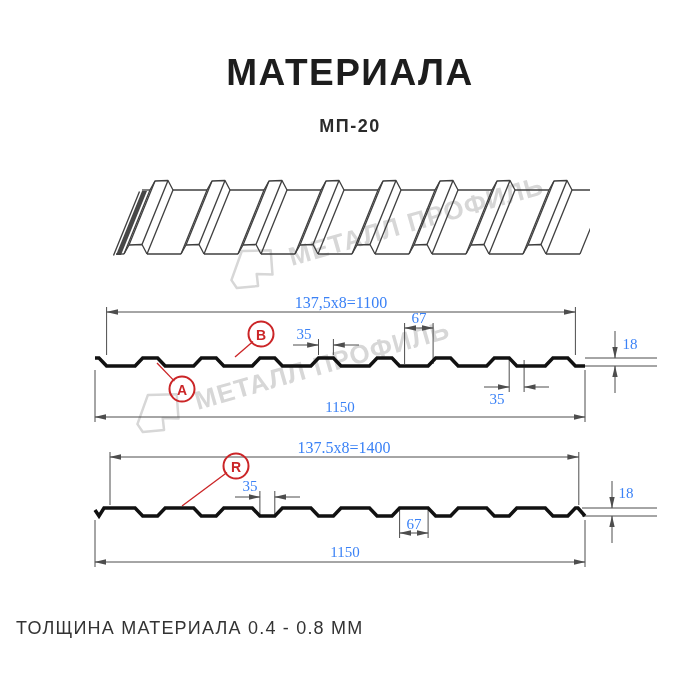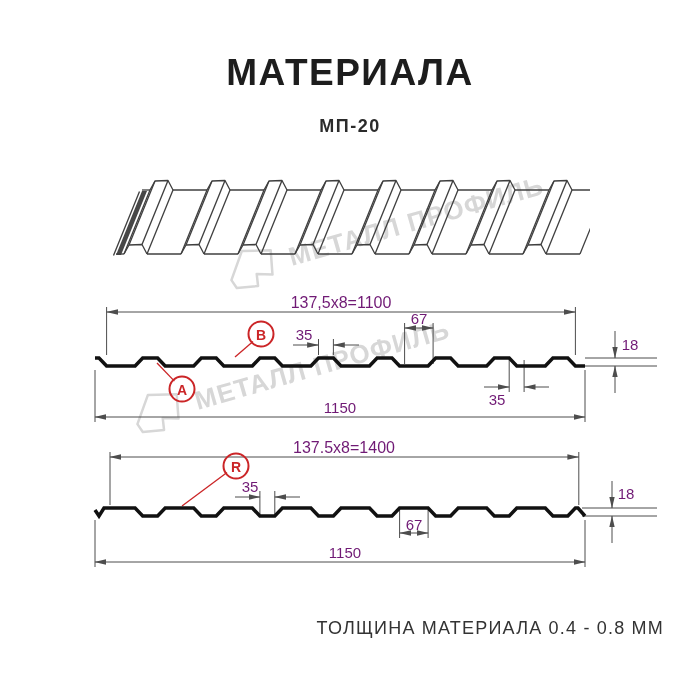--- a/index.html
+++ b/index.html
@@ -20,31 +20,31 @@
   .wm1{left:224px;top:252px;}
   .wm2{left:130px;top:396px;}
 
   
   .sheet3d{position:absolute;left:110px;top:167px;width:480px;height:105px;z-index:2;}
   .section{position:absolute;width:630px;height:140px;z-index:2;}
   .section svg{position:absolute;left:0;top:0;}
   .sec-a{left:60px;top:295px;}
   .sec-r{left:60px;top:440px;}
 
-  .dim-label{position:absolute;transform:translate(-50%,-50%);font-size:15px;color:#701a75;
-    white-space:nowrap;line-height:1;z-index:3;}
+  .dim-label{position:absolute;transform:translate(-50%,-50%);font-size:15px;color:#3b82f6;
+    white-space:nowrap;line-height:1;z-index:3;font-family:Liberation Serif, serif;}
   .dim-label.big{font-size:16px;}
 
   .red-circle{position:absolute;transform:translate(-50%,-50%);width:23px;height:23px;
     border:2px solid #cb2527;border-radius:50%;color:#cb2527;display:flex;align-items:center;
     justify-content:center;font-size:14px;font-weight:bold;background:rgba(255,255,255,0);z-index:3;}
 
   
-  .footer-note{position:absolute;left:0;top:618px;width:664px;text-align:right;
-    font-size:18px;letter-spacing:1.2px;color:#333333;font-weight:500;}
+  .footer-note{position:absolute;left:0;top:618px;width:664px;text-align:left;
+    font-size:18px;letter-spacing:1.2px;color:#333333;font-weight:500;padding-left:16px;}
 </style>
 </head>
 <body>
 
 <div class="stage">
 
   <div class="page-title">МАТЕРИАЛА</div>
   <div class="product-code">МП-20</div>
 
   <div class="watermark wm1">

